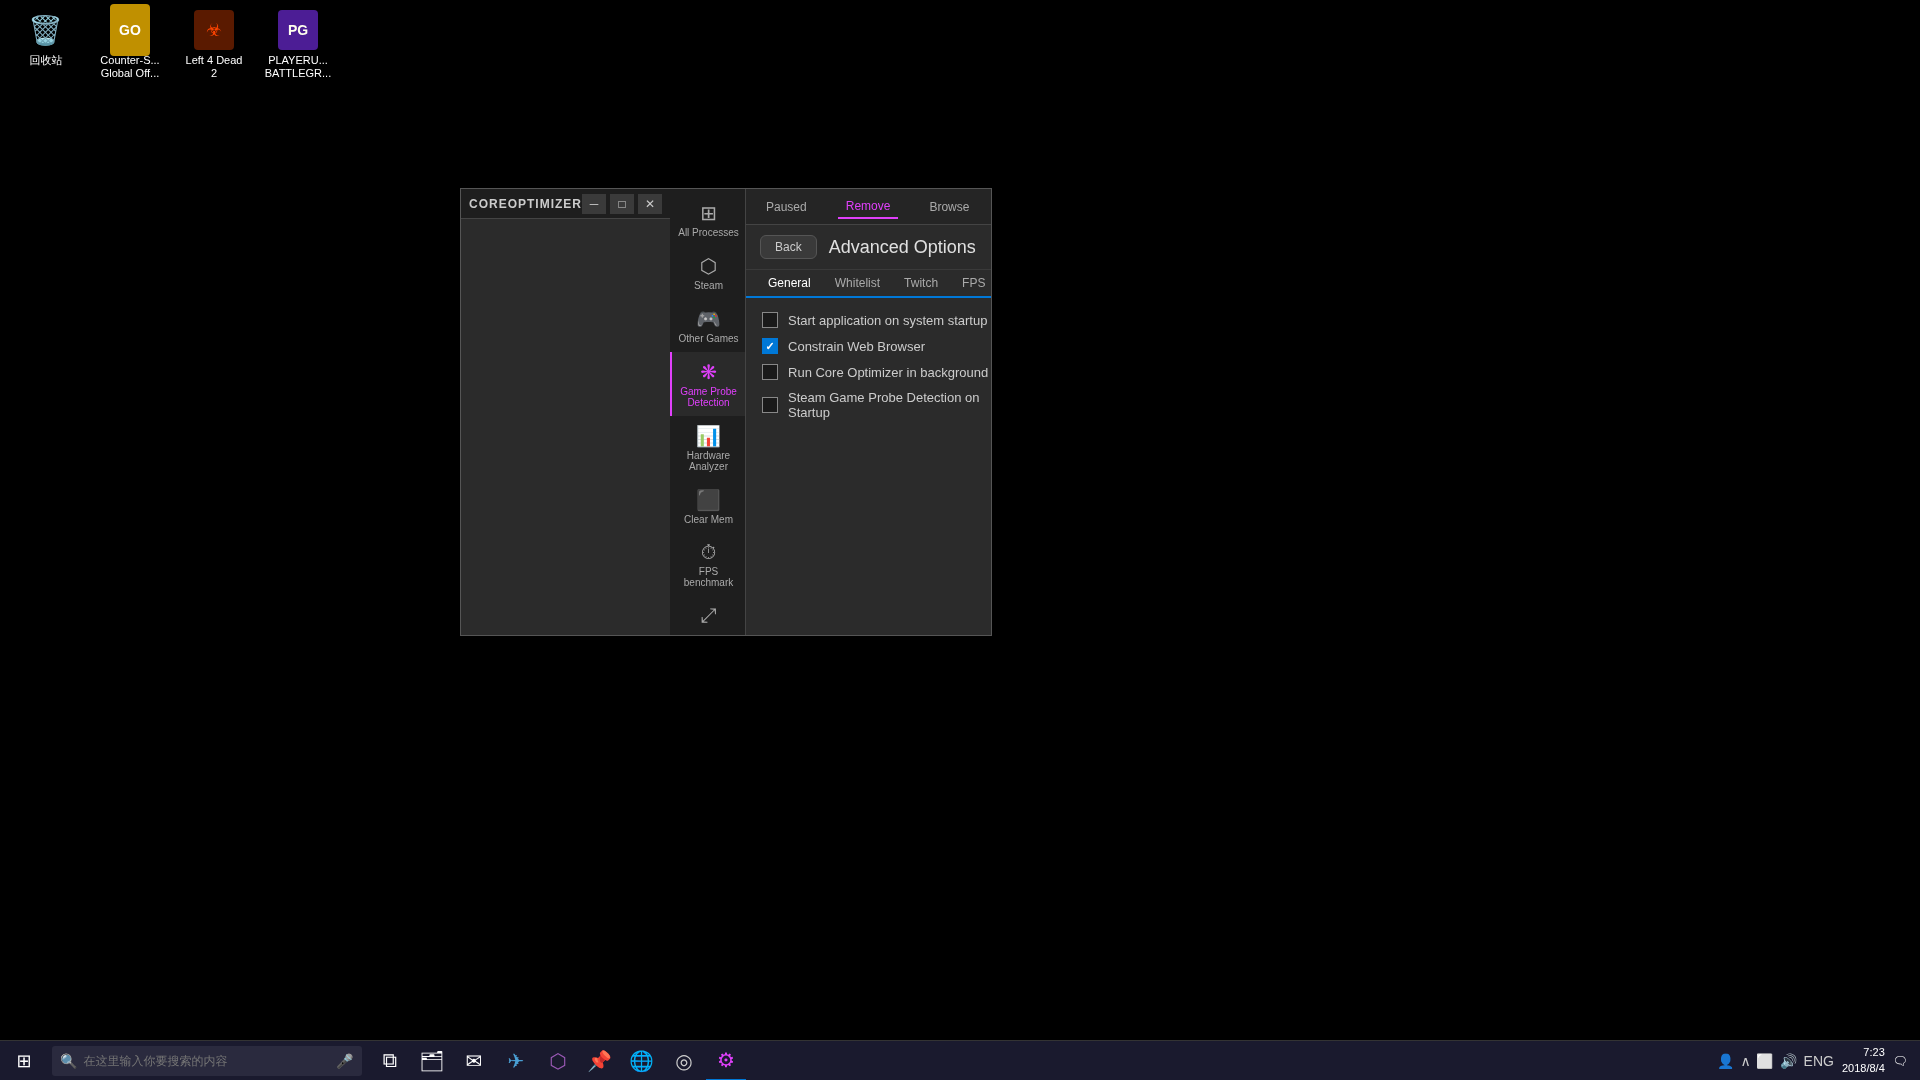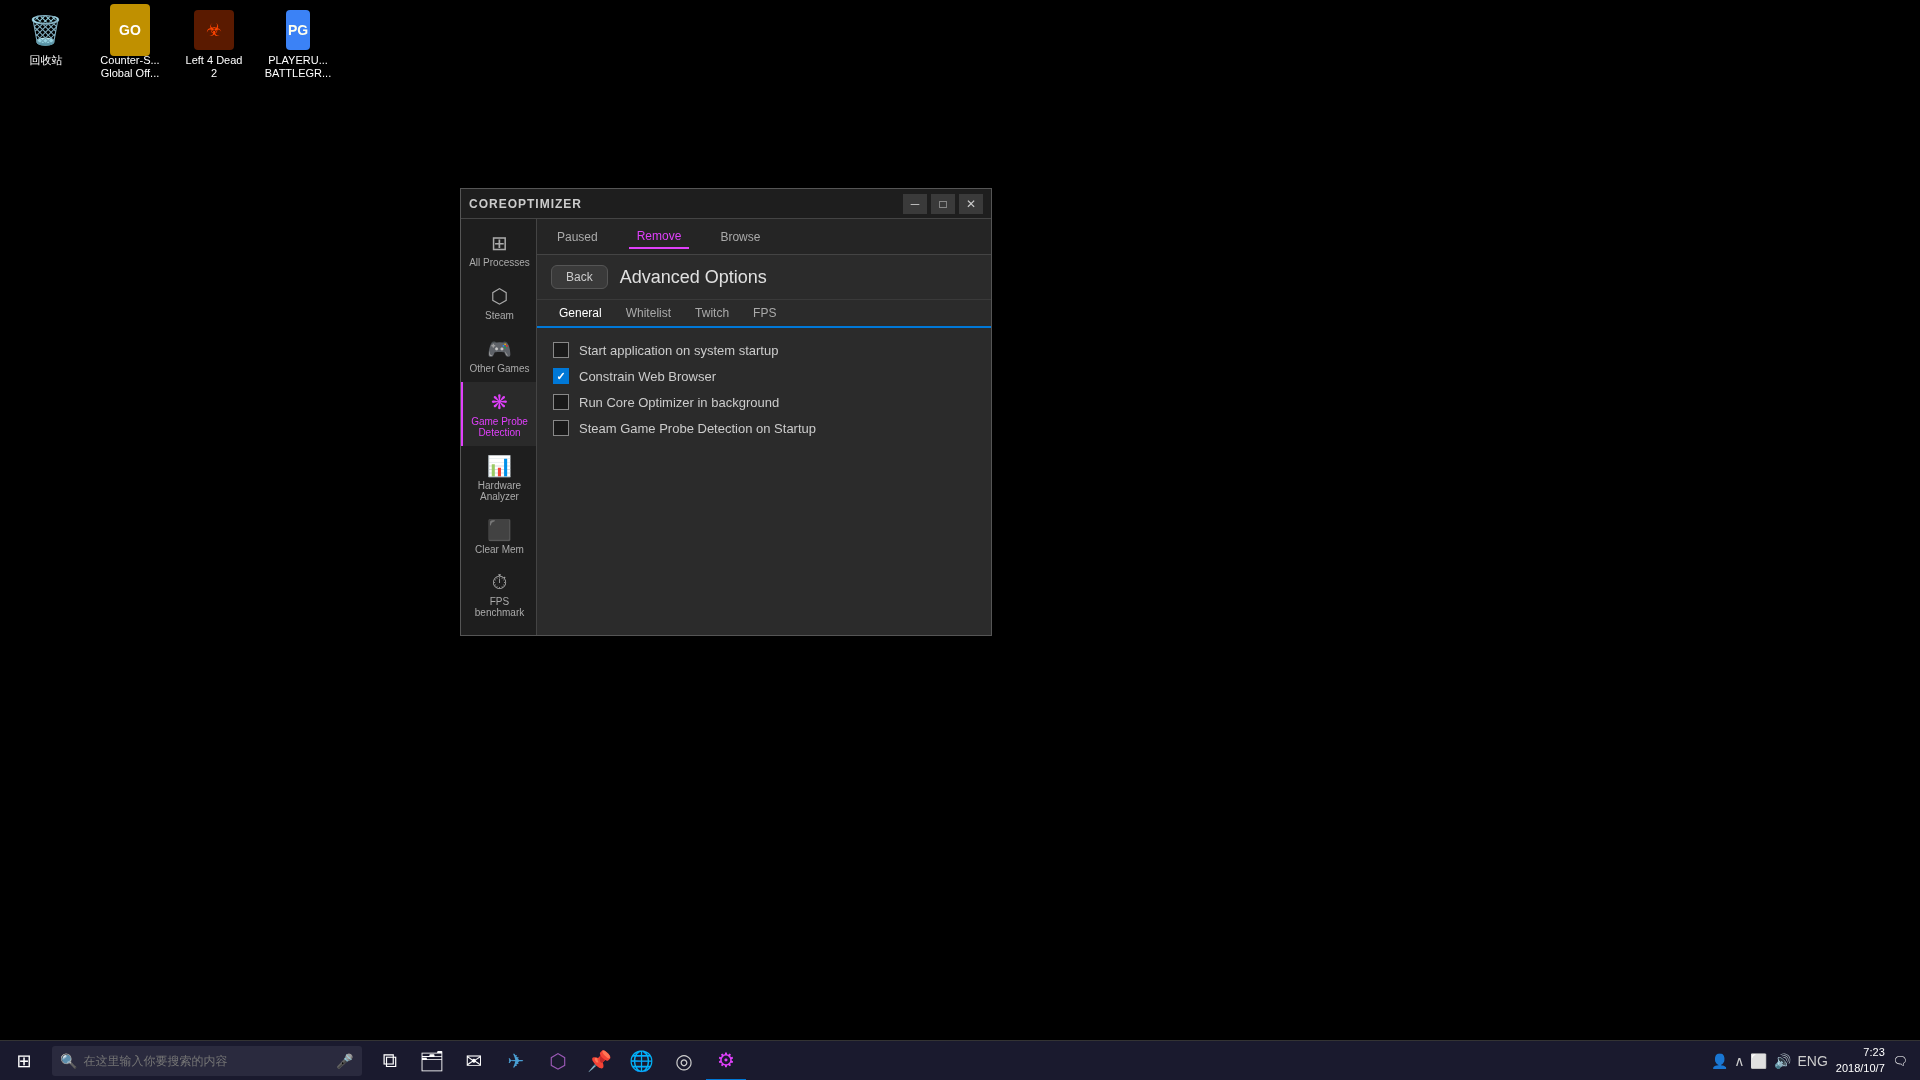--- a/index.html
+++ b/index.html
@@ -151,21 +151,21 @@
     .app-window {
       position: absolute;
       top: 188px;
       left: 460px;
       width: 532px;
       height: 448px;
       background: #2b2b2b;
       border: 1px solid #555;
       box-shadow: 0 4px 24px rgba(0,0,0,0.7);
       display: flex;
-      flex-direction: column;
+      flex-direction: row;
     }
     .titlebar {
       height: 30px;
       background: #1e1e1e;
       display: flex;
       align-items: center;
       padding: 0 8px;
       border-bottom: 1px solid #444;
       flex-shrink: 0;
     }
@@ -358,21 +358,21 @@
     }
     .option-label {
       color: #ccc;
       font-size: 13px;
     }
 
     
     .recycle-icon { font-size: 28px; }
     .csgo-icon { font-size: 28px; background: #c09000; color: #fff; border-radius: 4px; width: 40px; height: 52px; display: flex; align-items: center; justify-content: center; font-weight: bold; font-size: 14px; }
     .l4d-icon { font-size: 28px; background: #5a1a00; color: #ff4400; border-radius: 4px; width: 40px; height: 40px; display: flex; align-items: center; justify-content: center; font-size: 18px; }
-    .pubg-icon { font-size: 28px; background: #3b82f6; color: #ffe; border-radius: 4px; width: 24px; height: 40px; display: flex; align-items: center; justify-content: center; font-size: 14px; font-weight: bold; }
+    .pubg-icon { font-size: 28px; background: #4c1d95; color: #ffe; border-radius: 4px; width: 40px; height: 40px; display: flex; align-items: center; justify-content: center; font-size: 14px; font-weight: bold; }
   </style>
 </head>
 <body>
 
 <div class="desktop">
 
   <div class="desktop-icons">
     <div class="desktop-icon">
       <div class="icon-img recycle-icon">🗑️</div>
       <span class="icon-label">回收站</span>
@@ -510,18 +510,18 @@
     <div class="taskbar-right">
       <div class="taskbar-icons-right">
         <span>👤</span>
         <span>∧</span>
         <span>⬜</span>
         <span>🔊</span>
         <span>ENG</span>
       </div>
       <div class="taskbar-time">
         <div>7:23</div>
-        <div>2018/10/7</div>
+        <div>2018/8/4</div>
       </div>
       <span>🗨</span>
     </div>
   </div>
 </div>
 
 </body></html>

